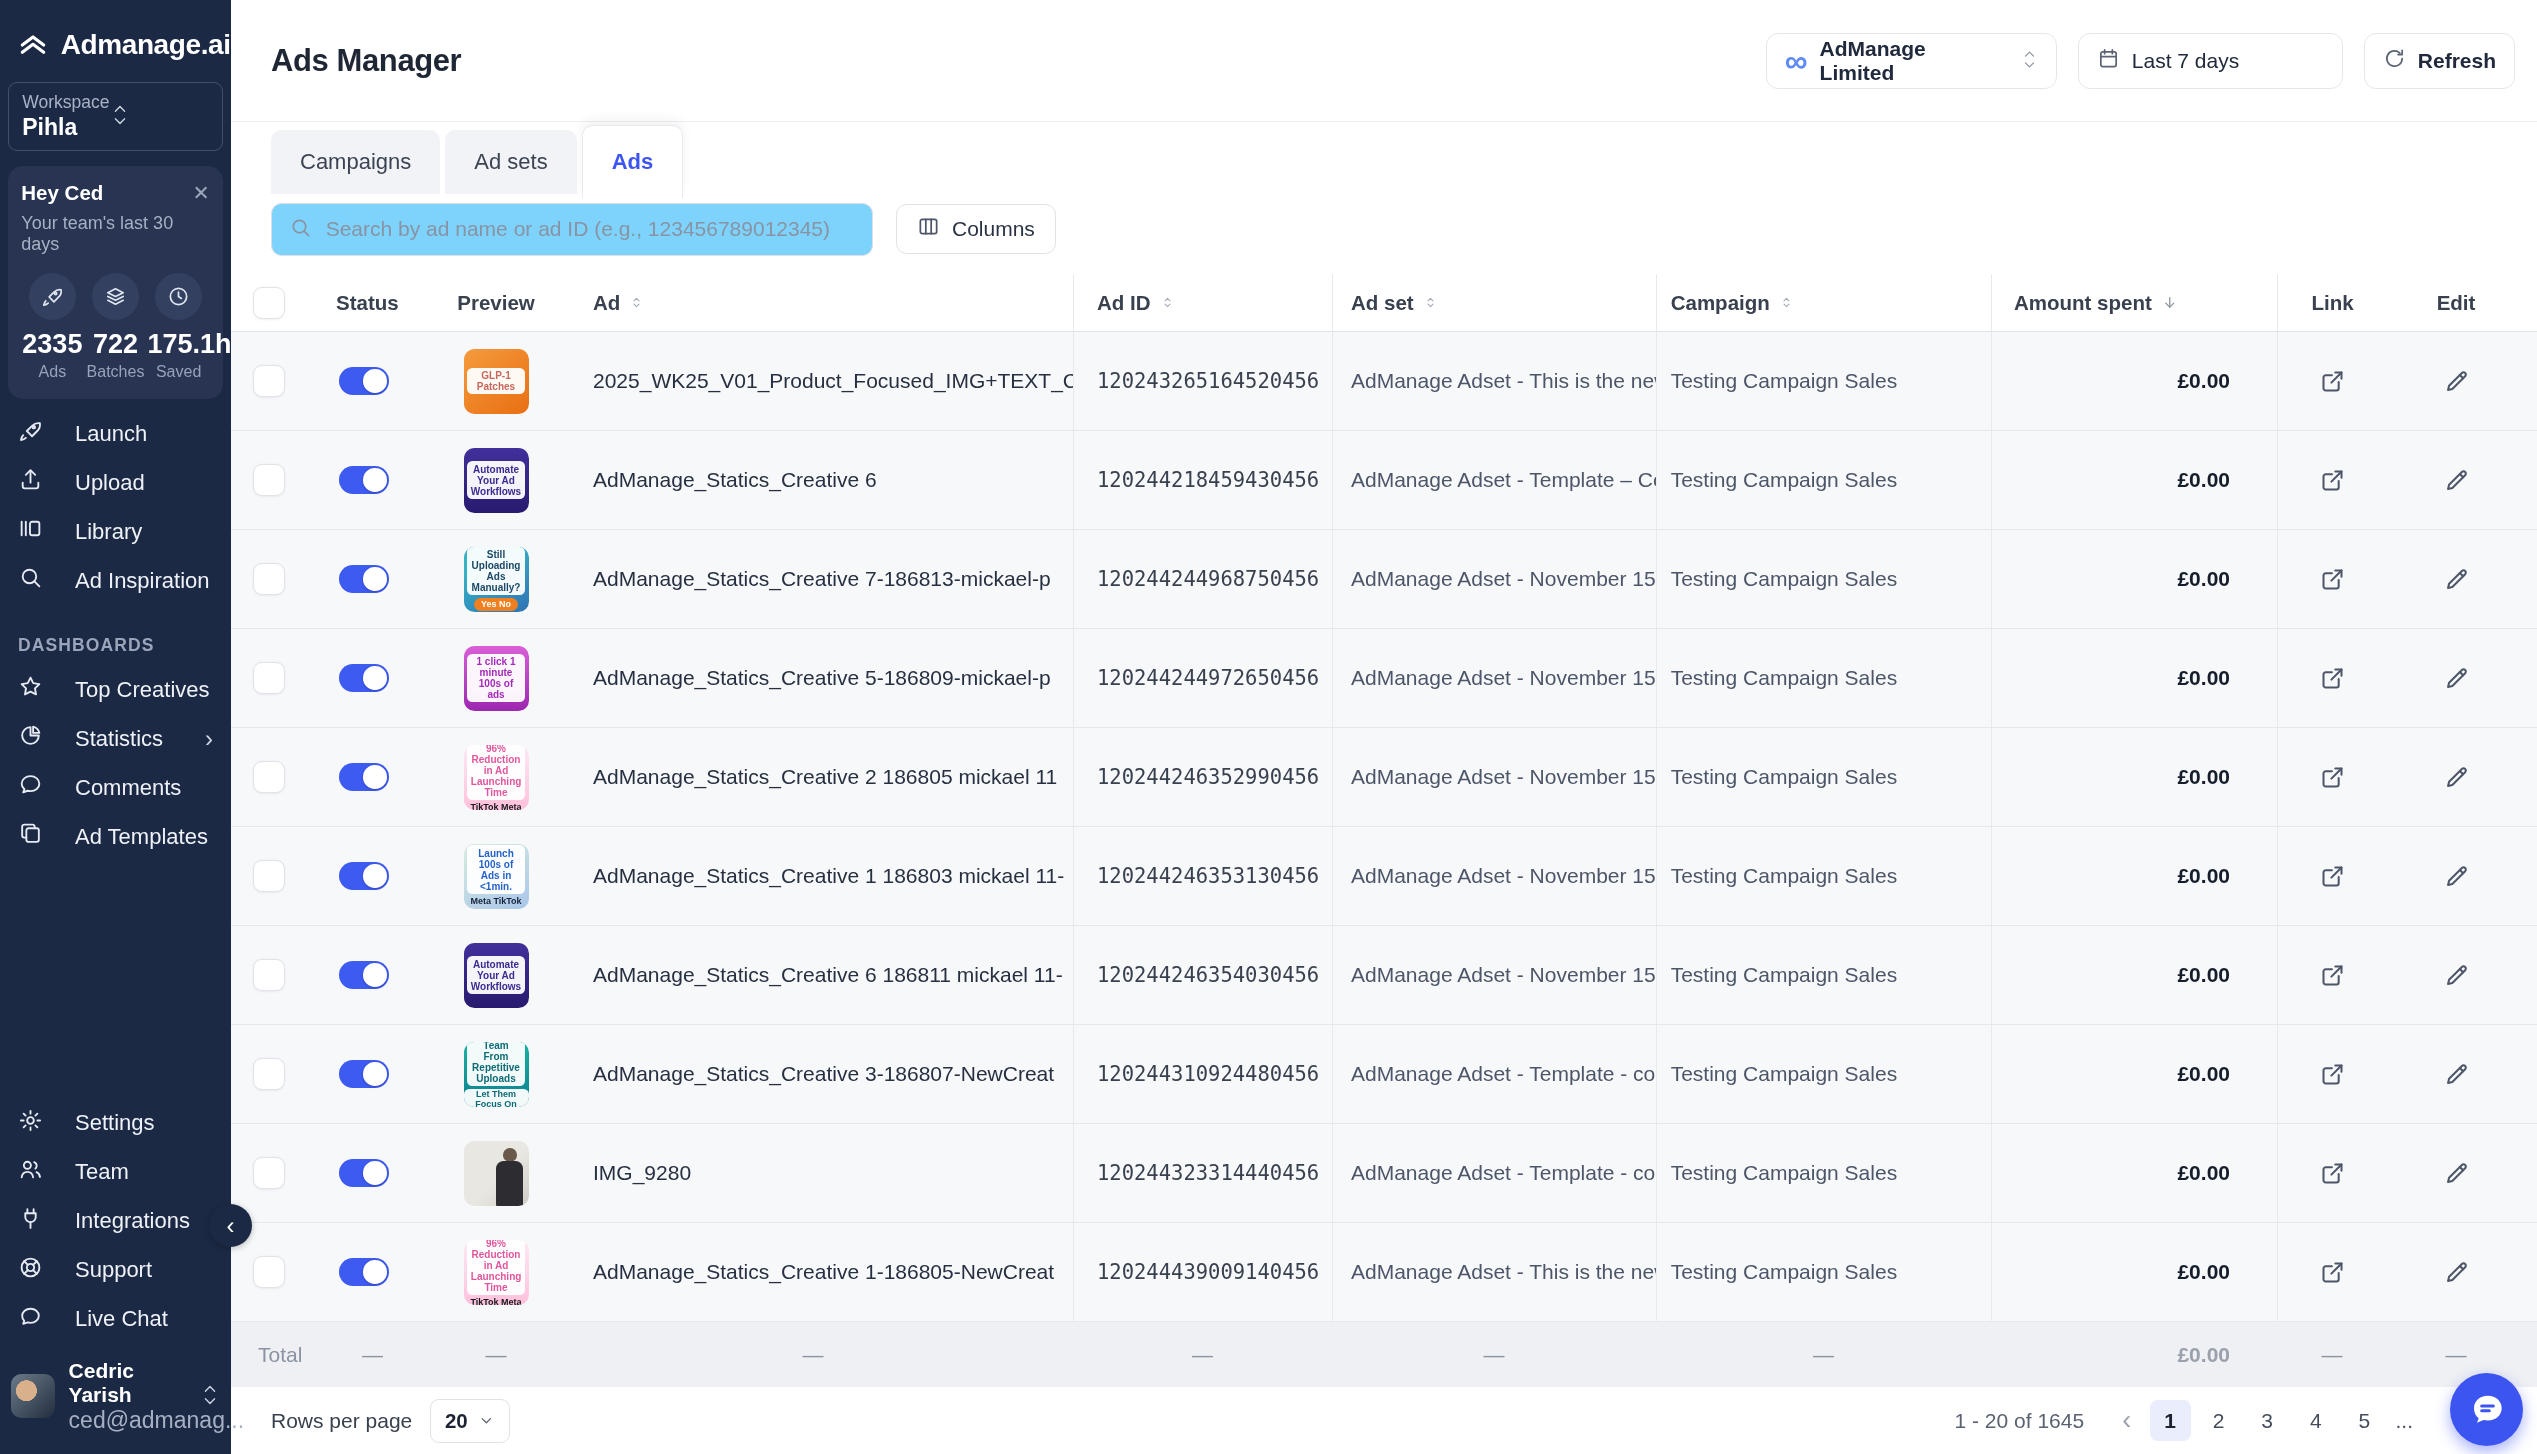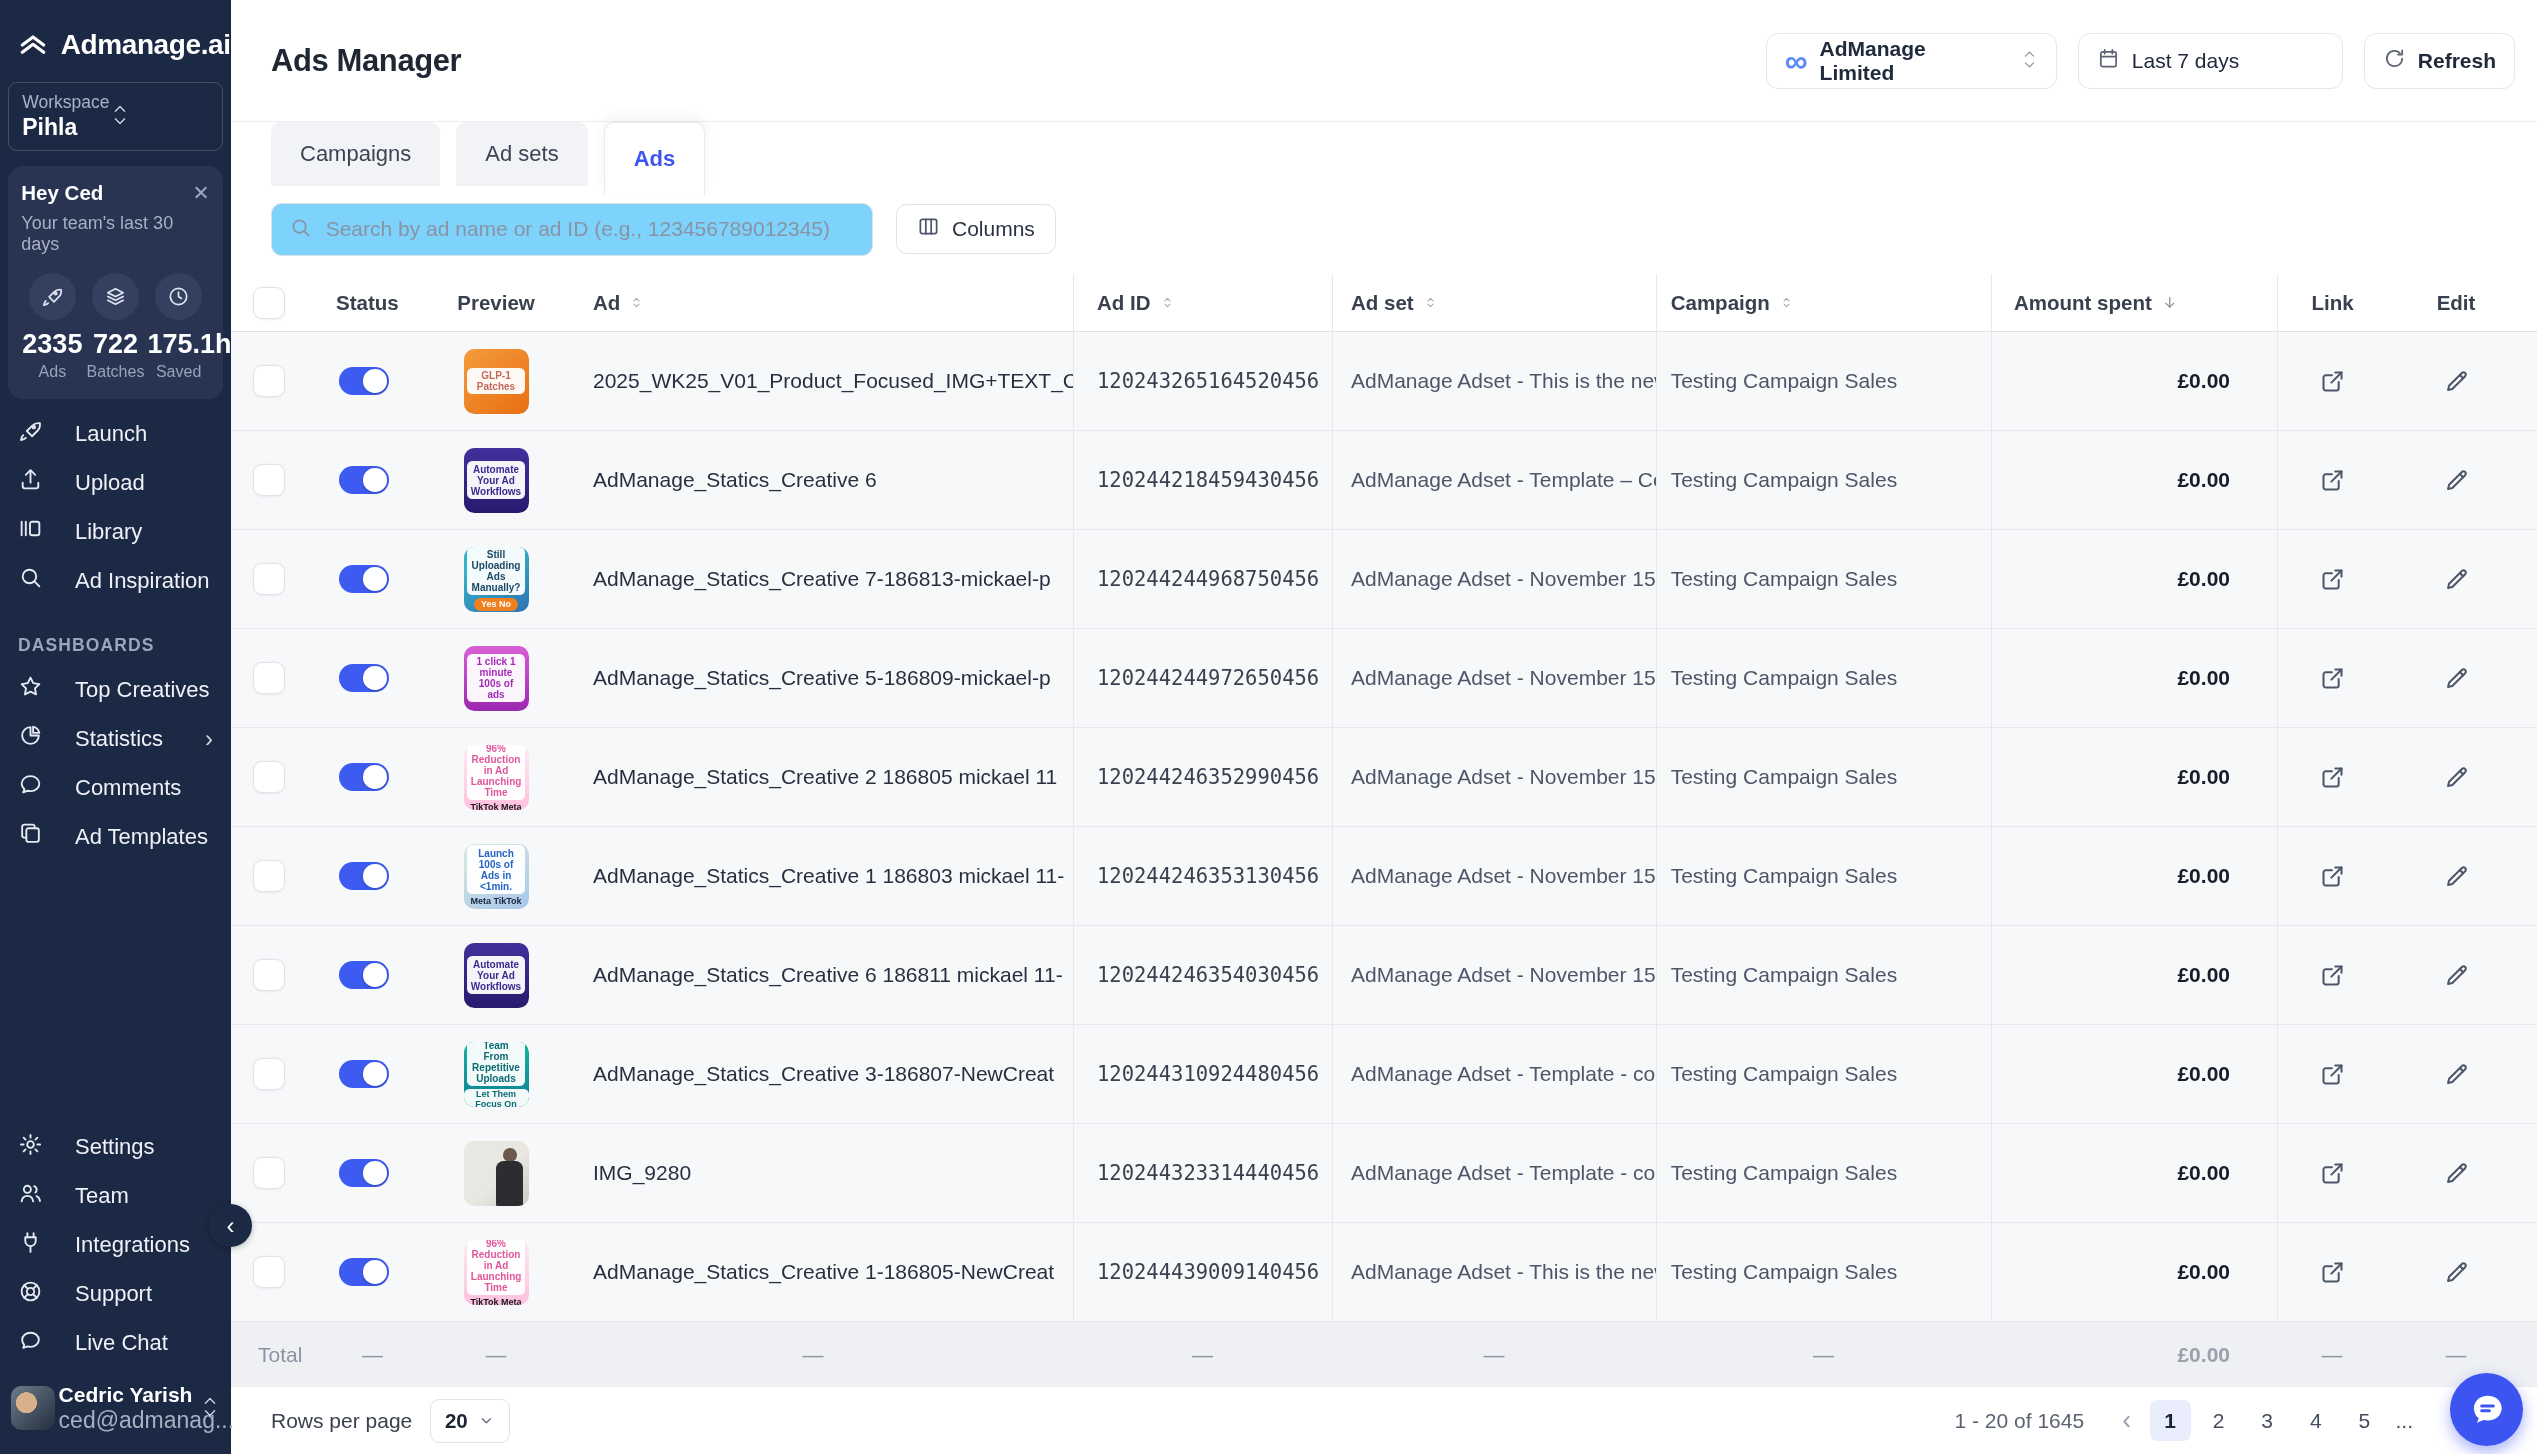--- a/index.html
+++ b/index.html
@@ -39,21 +39,21 @@
   .circ svg{width:23px;height:23px}
   .stat-val{font-size:27px;font-weight:700;margin-top:9px}
   .stat-lab{font-size:16px;color:#98a2b8;margin-top:3px}
   nav.mainnav{margin-top:10.6px}
   .nav-item{display:flex;align-items:center;gap:32px;height:49px;padding:0 18px;
             font-size:22px;color:#eef1f7;cursor:pointer}
   .nav-item svg{width:25px;height:25px;flex-shrink:0;color:#e6eaf3}
   .nav-chev{margin-left:auto;font-size:24px;color:#cfd6e4}
   .section{padding:30px 18px 9px;font-size:17.5px;font-weight:700;letter-spacing:1.1px;color:#9aa4ba}
   .bottomnav{margin-top:auto}
-  .userrow{display:flex;align-items:center;gap:4px;padding:15px 10.6px 20px;cursor:pointer}
+  .userrow{display:flex;align-items:center;gap:14px;padding:15px 10.6px 20px;cursor:pointer}
   .avatar{width:44px;height:44px;border-radius:10.6px;flex-shrink:0;
           background:radial-gradient(circle at 35% 38%,#d9b08c 0 26%,transparent 27%),
                      linear-gradient(135deg,#6c7b8a,#232e3e)}
   .user-name{font-size:21px;font-weight:700;line-height:1.15}
   .user-email{font-size:23px;color:#a7b0c3}
   .collapse{position:absolute;right:-21px;top:1204px;width:43px;height:43px;border-radius:50%;
             background:var(--navy);color:#fff;display:grid;place-items:center;font-size:24px;
             z-index:9;cursor:pointer;box-shadow:0 1.5px 6px rgba(0,0,0,.25)}
 
   
@@ -65,21 +65,21 @@
   .ctrl{height:56px;border:1.5px solid var(--border);border-radius:12px;background:#fff;
         display:flex;align-items:center;gap:12px;padding:0 18px;font-size:21px;color:#202a3c;cursor:pointer}
   .ctrl svg{width:23px;height:23px;color:#5b6472}
   .acct{width:291px}
   .meta-glyph{font-size:32px;font-weight:700;color:#5f8bf7;line-height:1}
   .acct-label{font-weight:600}
   .acct .updown{margin-left:auto}
   .datectrl{width:265px}
   .refresh{font-weight:600}
 
-  .tabsrow{height:79px;flex-shrink:0;display:flex;align-items:flex-start;gap:16px;padding:0 0 0 40px}
+  .tabsrow{height:79px;flex-shrink:0;display:flex;align-items:center;gap:5px;padding:0 0 0 40px}
   .tab{height:64px;display:flex;align-items:center;padding:0 29px;font-size:22px;font-weight:500;
        color:#3c4454;background:#f2f3f6;border-radius:10.6px 10.6px 0 0;cursor:pointer}
   .tab.active{height:73px;background:#fff;color:var(--accent);font-weight:700;
               border:1.5px solid #e8eaee;border-bottom:none;box-shadow:0 -6px 12px rgba(15,23,42,.05)}
 
   .toolbar{height:73px;flex-shrink:0;display:flex;align-items:center;gap:23px;padding:0 0 16.7px 40px}
   .search{width:602px;height:53px;border:1.5px solid #dcdfe5;border-radius:10.6px;background:#7dd3fc;
           display:flex;align-items:center;gap:12px;padding:0 16.7px}
   .search svg{width:23px;height:23px;color:#8a93a3;flex-shrink:0}
   .search input{border:none;outline:none;flex:1;font-size:21px;font-family:"Liberation Sans",sans-serif;

